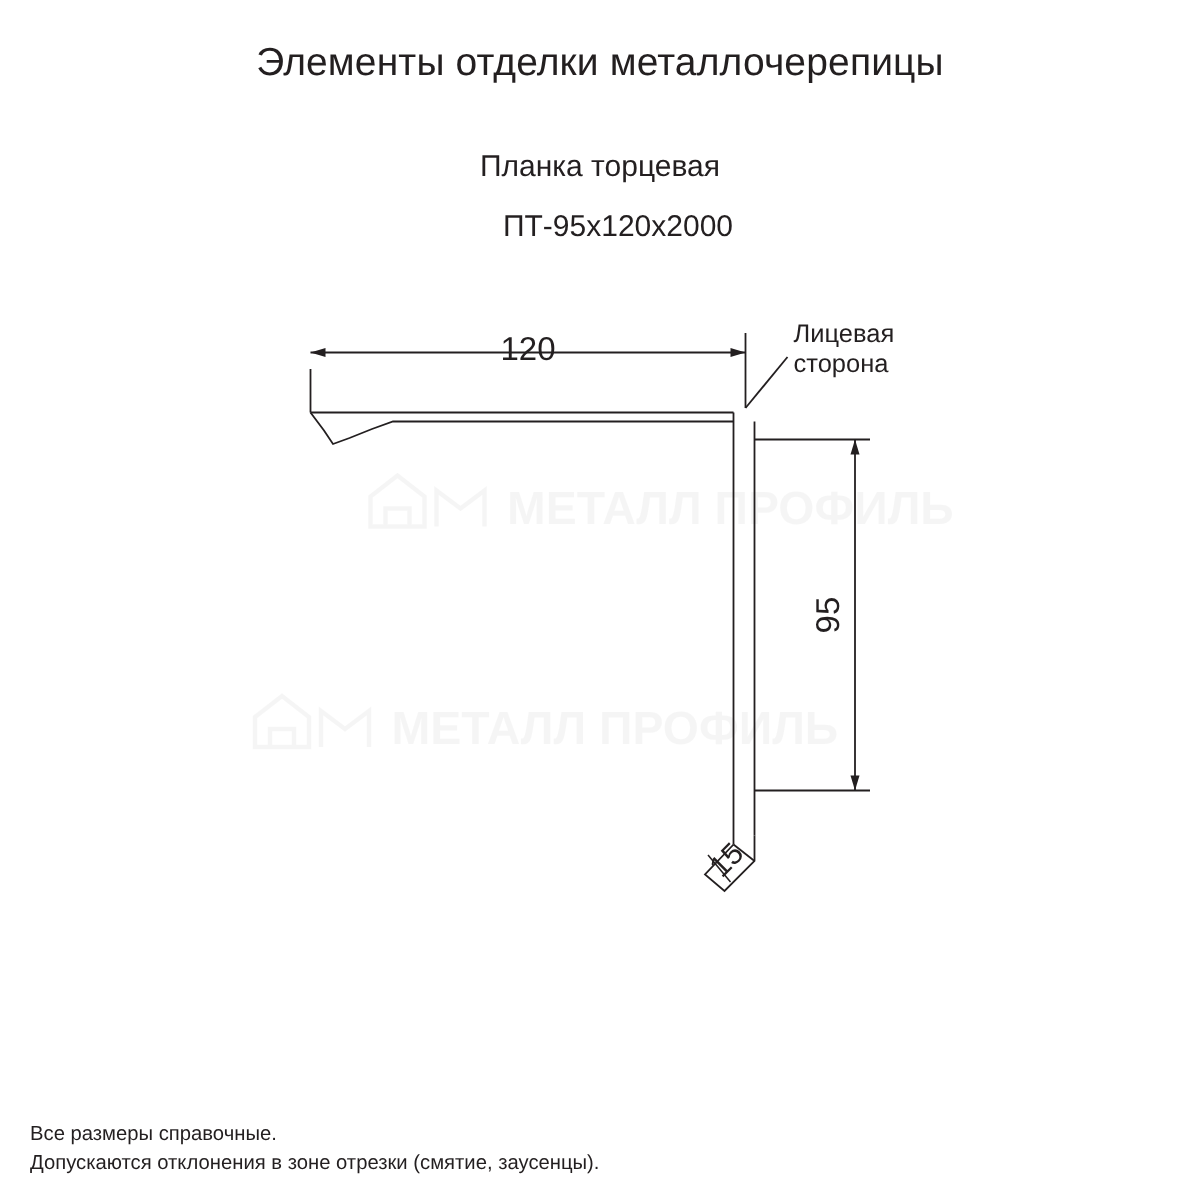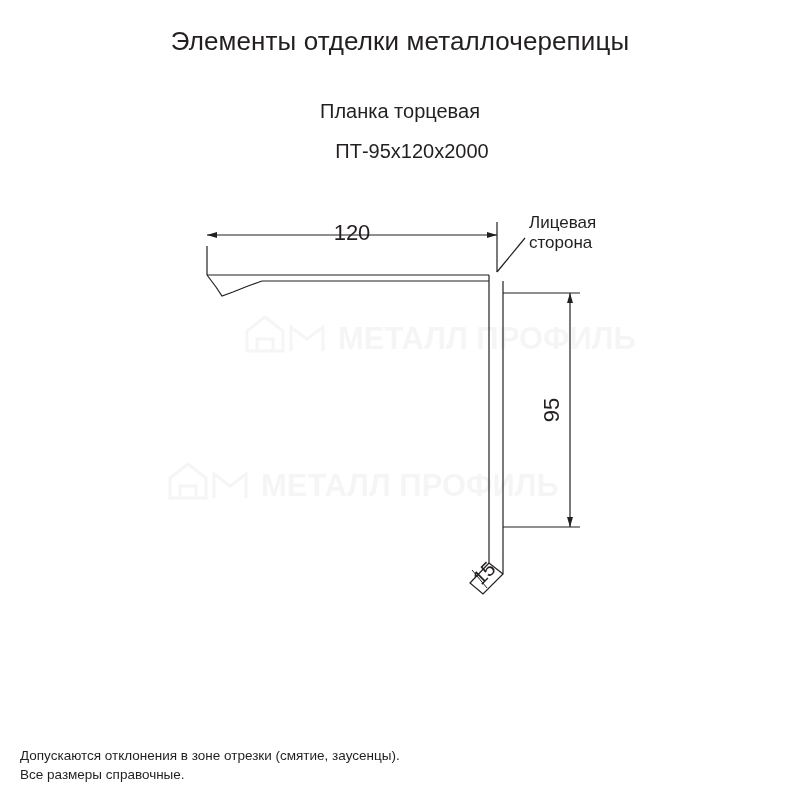--- a/index.html
+++ b/index.html
@@ -136,17 +136,17 @@
 
     <text x="559" y="410" text-anchor="middle" font-family="Liberation Sans, sans-serif" font-size="22" fill="#231f20" transform="rotate(-90 559 410)">95</text>
 
     <text x="489" y="578" text-anchor="middle" font-family="Liberation Sans, sans-serif" font-size="20" fill="#231f20" transform="rotate(-45 489 578)">15</text>
 
     <text x="529" y="228" font-family="Liberation Sans, sans-serif" font-size="17" fill="#231f20">Лицевая</text>
     <text x="529" y="248" font-family="Liberation Sans, sans-serif" font-size="17" fill="#231f20">сторона</text>
   </svg>
 
   <div class="footnotes">
+    <div>Все размеры справочные.</div>
     <div>Допускаются отклонения в зоне отрезки (смятие, заусенцы).</div>
-    <div>Все размеры справочные.</div>
   </div>
 
 </div>
 
 </body></html>

